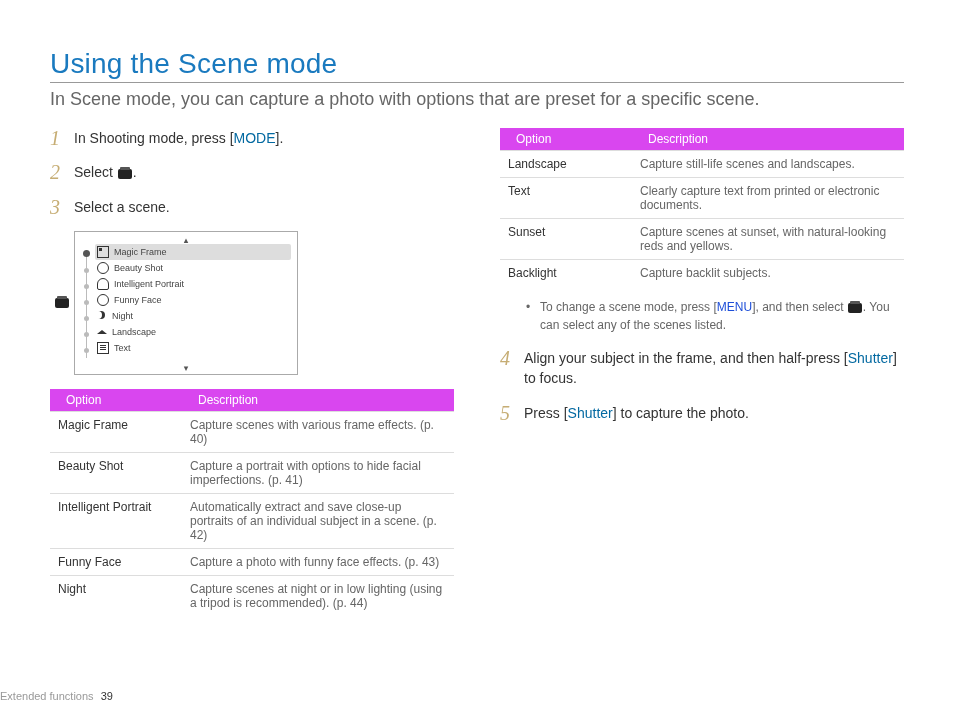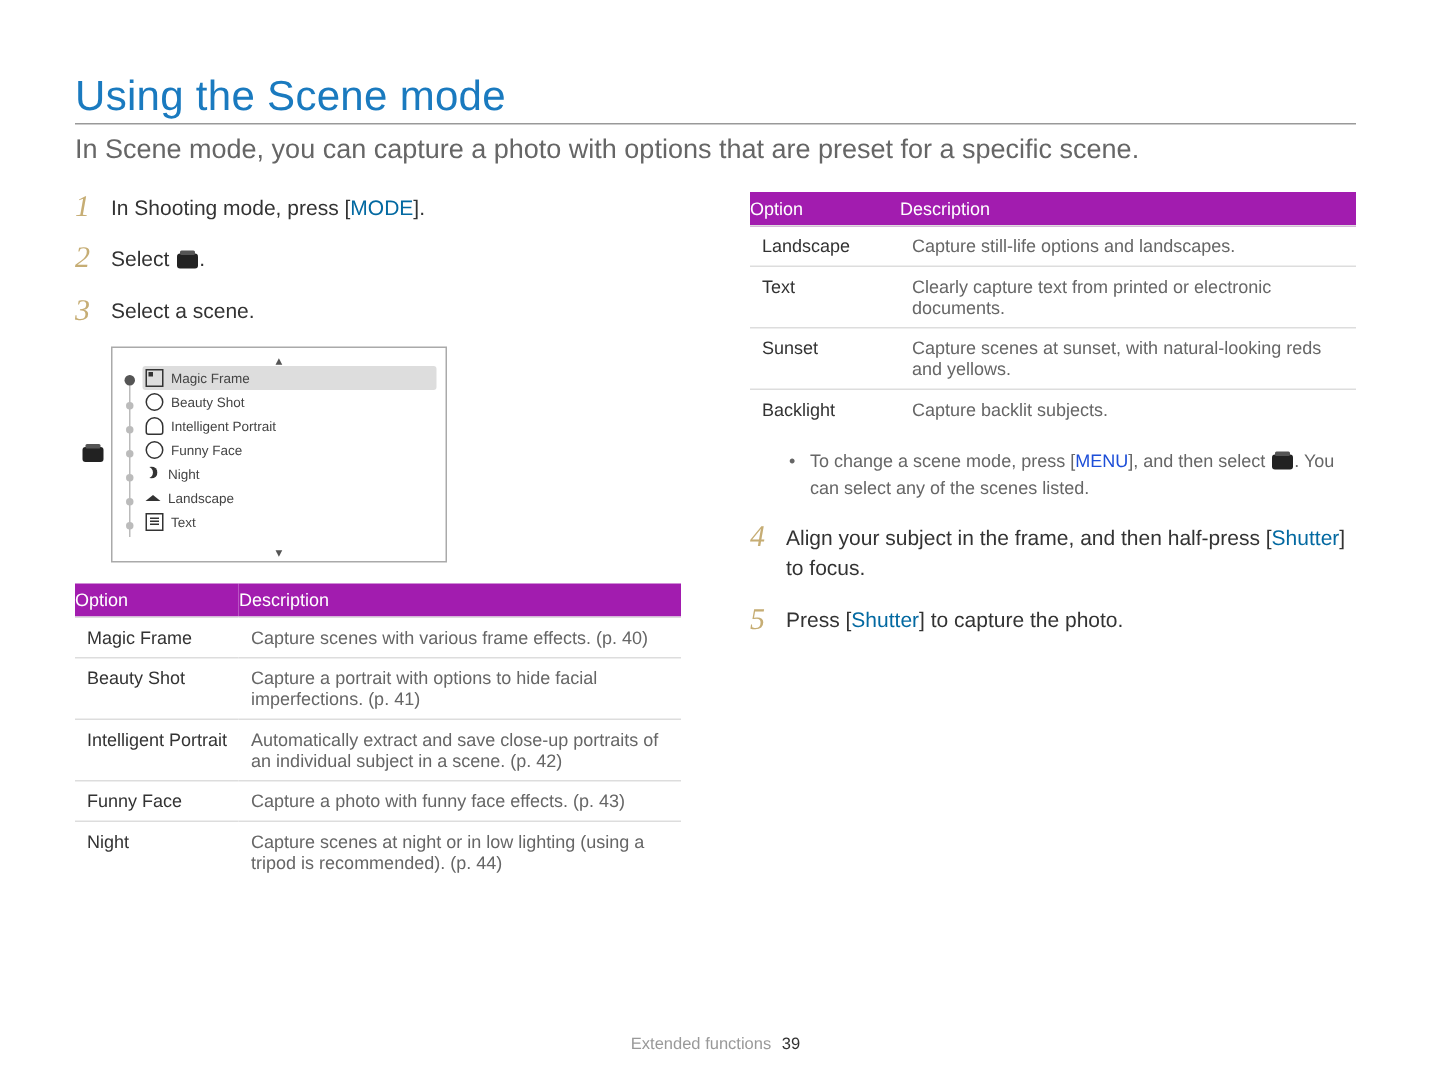--- a/index.html
+++ b/index.html
@@ -107,25 +107,25 @@
   .ico-text::after{content:"";position:absolute;left:2px;right:2px;top:2px;height:1px;background:#333; box-shadow:0 2px 0 #333, 0 4px 0 #333;}
 
   
   table.opt {
     border-collapse: collapse;
     width: 100%;
     font-size: 12px;
     margin-bottom:12px;
   }
   table.opt th {
-    background: #a21caf;
+    background: #d946ef;
     color: #fff;
     font-weight: 400;
     text-align: left;
-    padding: 4px 0;
+    padding: 4px 16px;
   }
   table.opt td {
     border-top: 1px solid #ddd;
     padding: 6px 8px;
     vertical-align: top;
     color: #666;
   }
   table.opt td.name { color:#333; white-space:nowrap; font-size:12px;}
   table.opt tr:first-of-type td{ border-top:none;}
 
@@ -136,21 +136,21 @@
   .inline-b{font-weight:normal;color:#1d4ed8;}
   .inline-ico{
     display:inline-block;width:14px;height:10px;background:#222;border-radius:2px;vertical-align:middle;position:relative;margin:0 1px;
   }
   .inline-ico::after{
     content:"";position:absolute;left:2px;right:2px;top:-2px;height:3px;background:#555;border-radius:1px;
   }
 
   .footer{
     position:absolute; left:0; right:0; bottom:18px;
-    text-align:center; font-size:11px; color:#999;
+    text-align:left; font-size:11px; color:#999;
   }
   .footer .pn{ color:#333; margin-left:4px;}
   .small-col2-table td{ padding:5px 8px;}
 </style>
 </head>
 <body>
 <div class="page">
 
   <h1 class="title">Using the Scene mode</h1>
   <hr class="hr">
@@ -255,21 +255,21 @@
 
     <div class="col">
       <table class="opt small-col2-table">
         <tbody>
             <tr>
           <th style="width:100px">Option</th>
           <th>Description</th>
         </tr>
         <tr>
               <td class="name">Landscape</td>
-              <td>Capture still-life options and landscapes.</td>
+              <td>Capture still-life scenes and landscapes.</td>
             </tr>
         <tr>
               <td class="name">Text</td>
               <td>Clearly capture text from printed or electronic documents.</td>
             </tr>
         <tr>
               <td class="name">Sunset</td>
               <td>Capture scenes at sunset, with natural-looking reds and yellows.</td>
             </tr>
         <tr>

